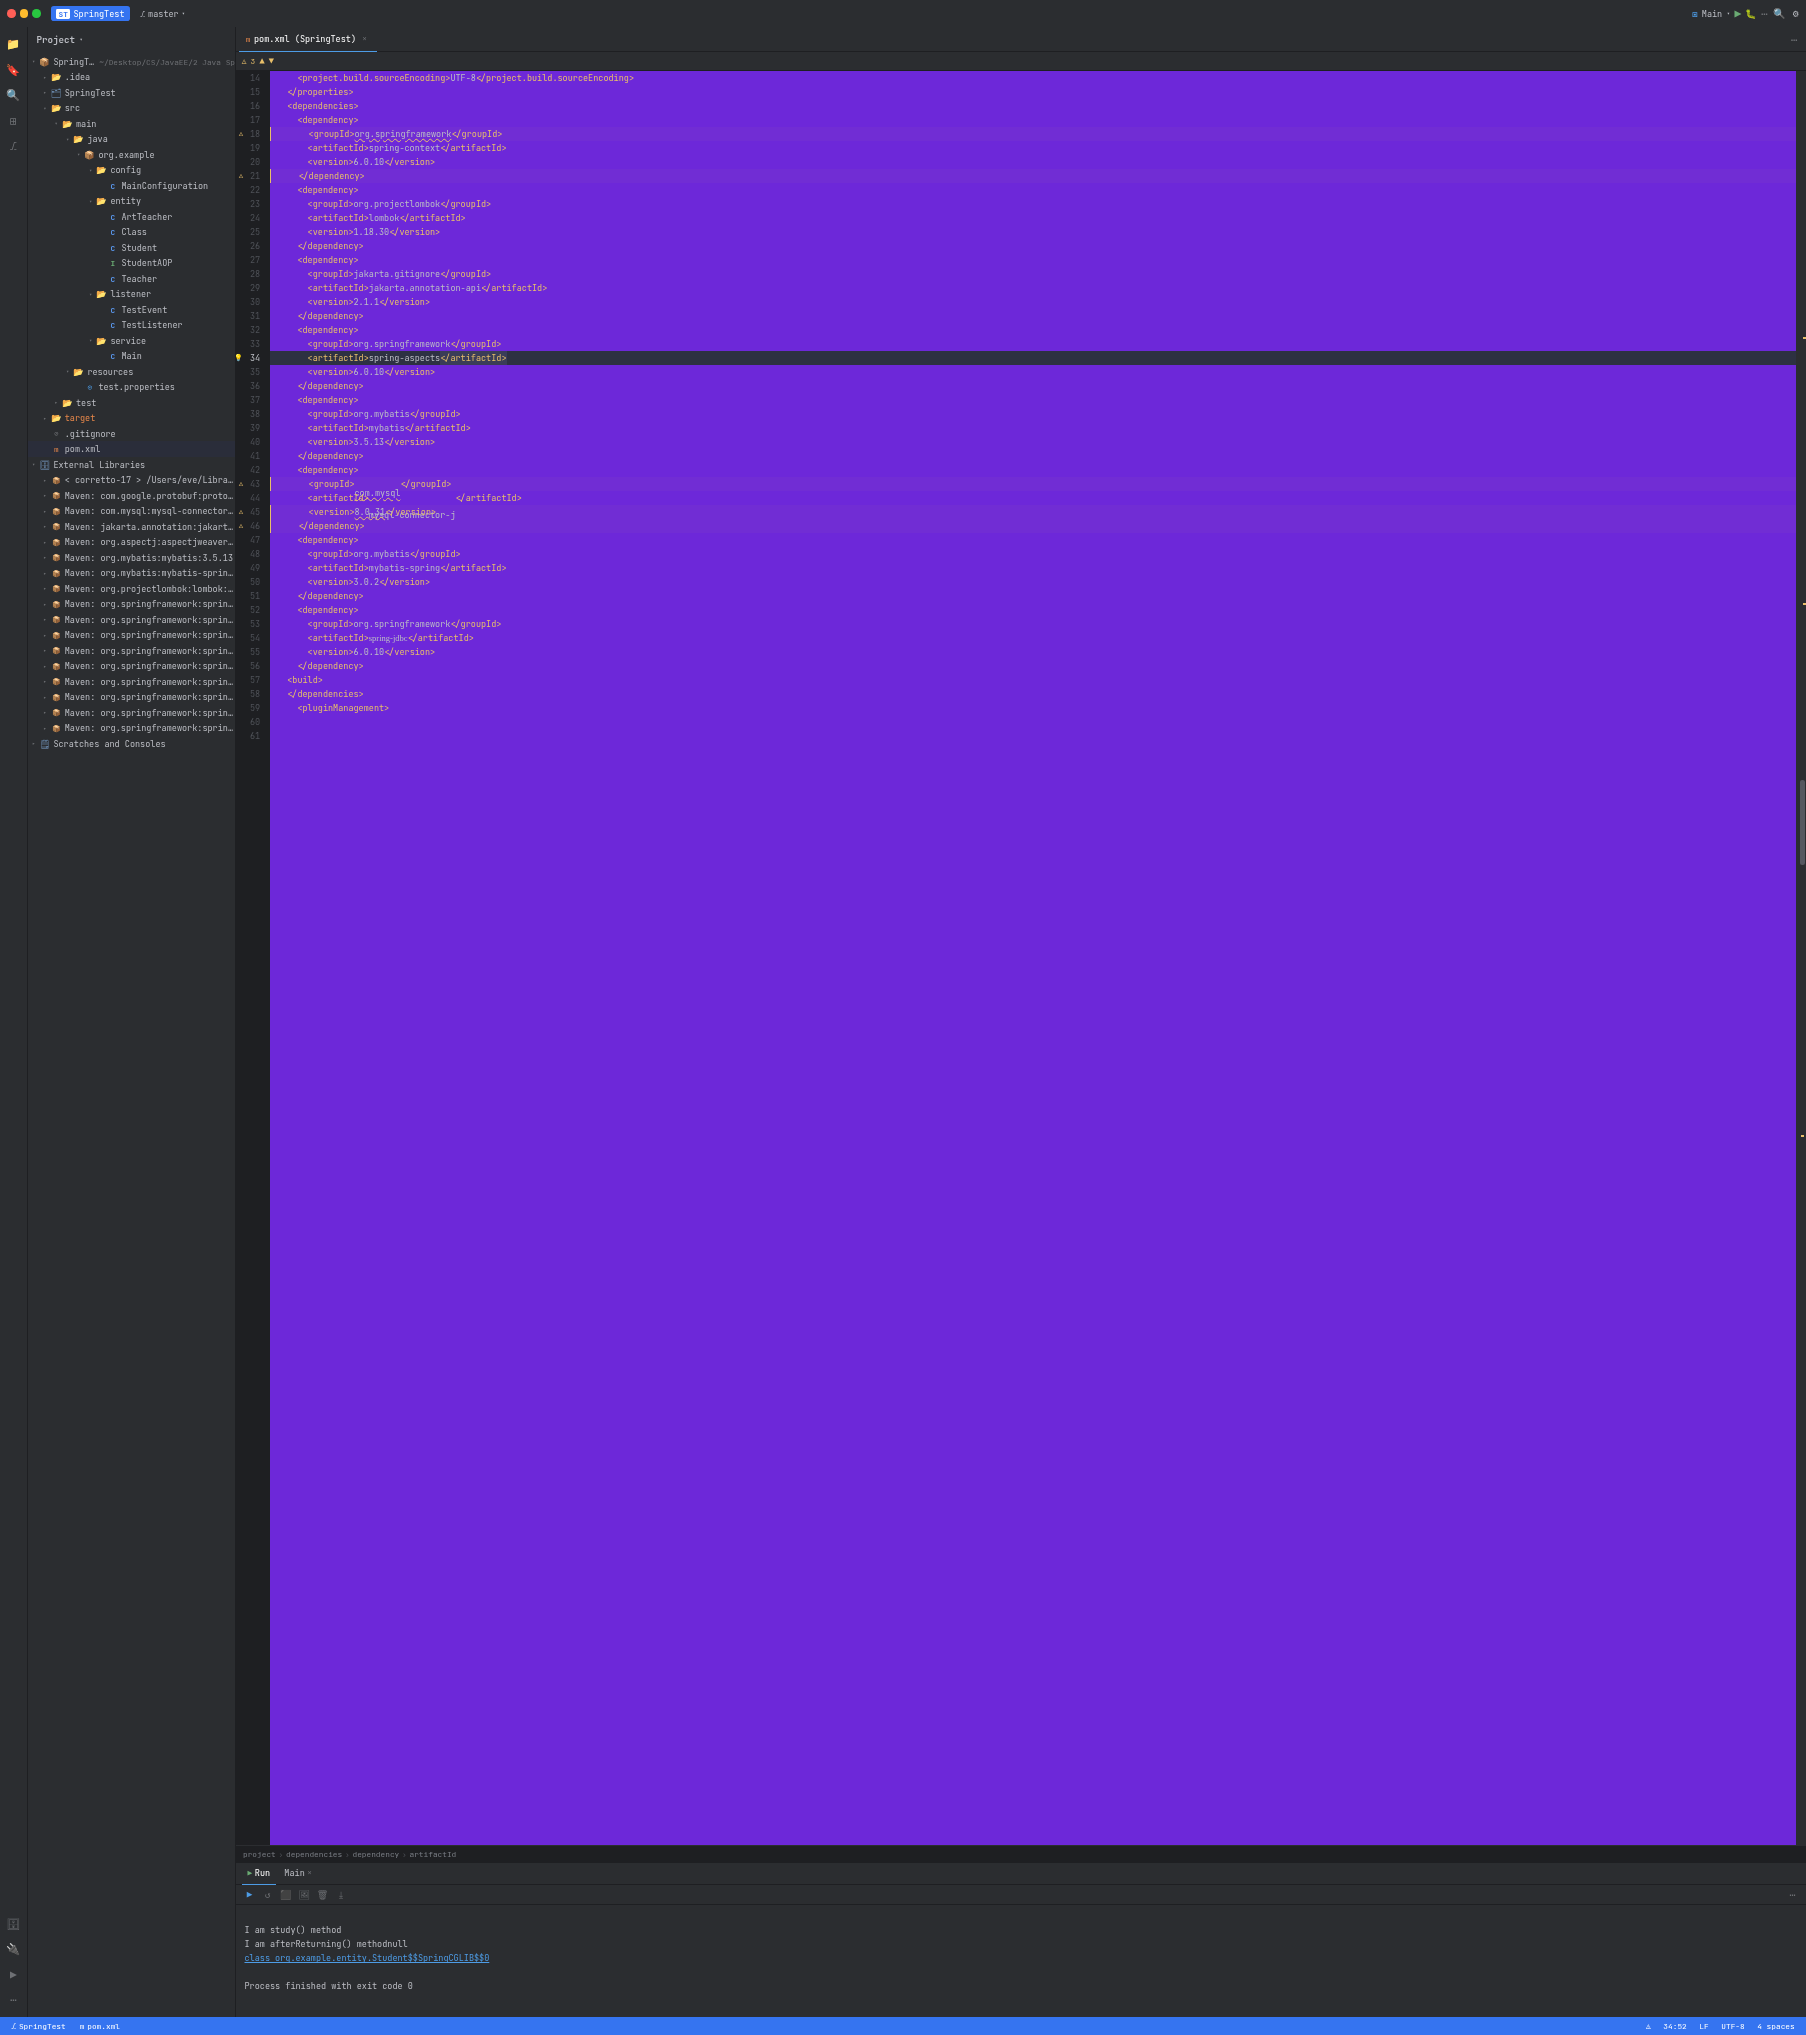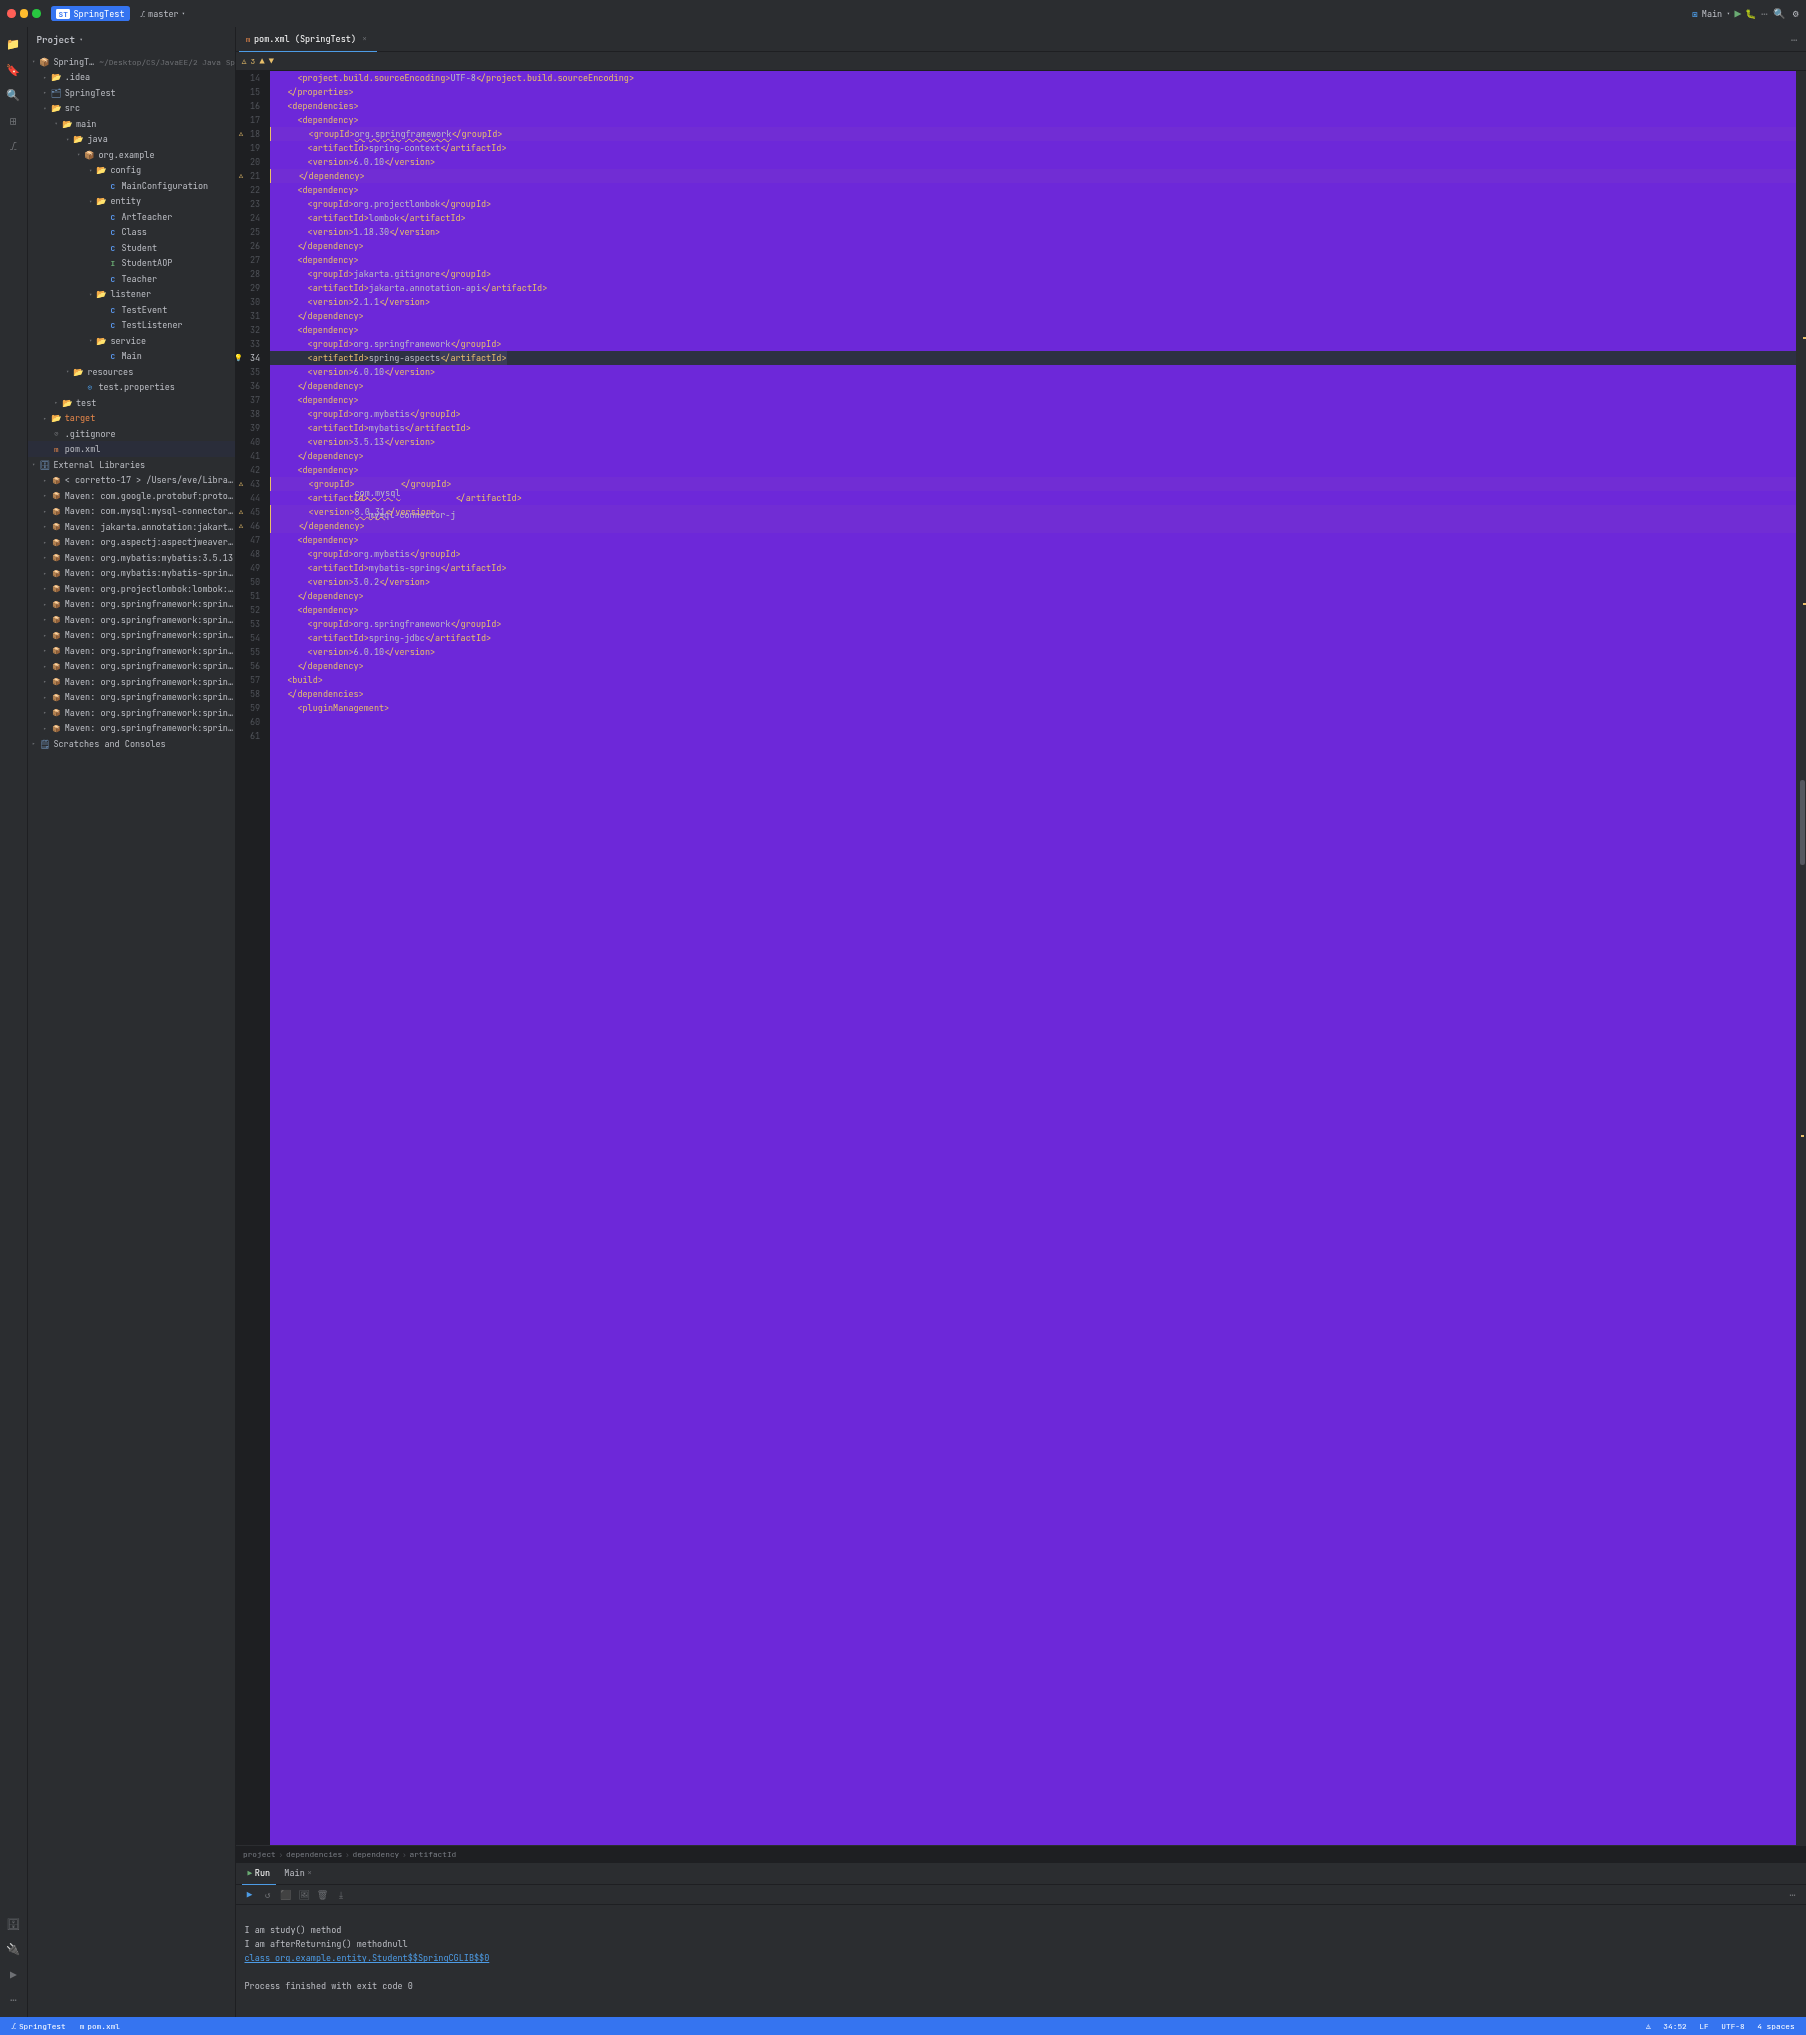--- a/index.html
+++ b/index.html
@@ -1013,21 +1013,21 @@
 
         <div class="code-line">
           <span class="tag">    &lt;dependency&gt;</span>
         </div>
 
         <div class="code-line">
           <span class="tag">      &lt;groupId&gt;</span><span style="color:#bcbec4;">org.springframework</span><span class="tag">&lt;/groupId&gt;</span>
         </div>
 
         <div class="code-line">
-          <span class="tag">      &lt;artifactId&gt;</span><span style="color:#bcbec4;">spring-jdbc</span><span class="tag">&lt;/artifactId&gt;</span>
+          <span class="tag">      &lt;artifactId&gt;</span><span style="color:#bcbec4;font-family:Liberation Serif, serif;">spring-jdbc</span><span class="tag">&lt;/artifactId&gt;</span>
         </div>
 
         <div class="code-line">
           <span class="tag">      &lt;version&gt;</span><span style="color:#bcbec4;">6.0.10</span><span class="tag">&lt;/version&gt;</span>
         </div>
 
         <div class="code-line">
           <span class="tag">    &lt;/dependency&gt;</span>
         </div>
 

